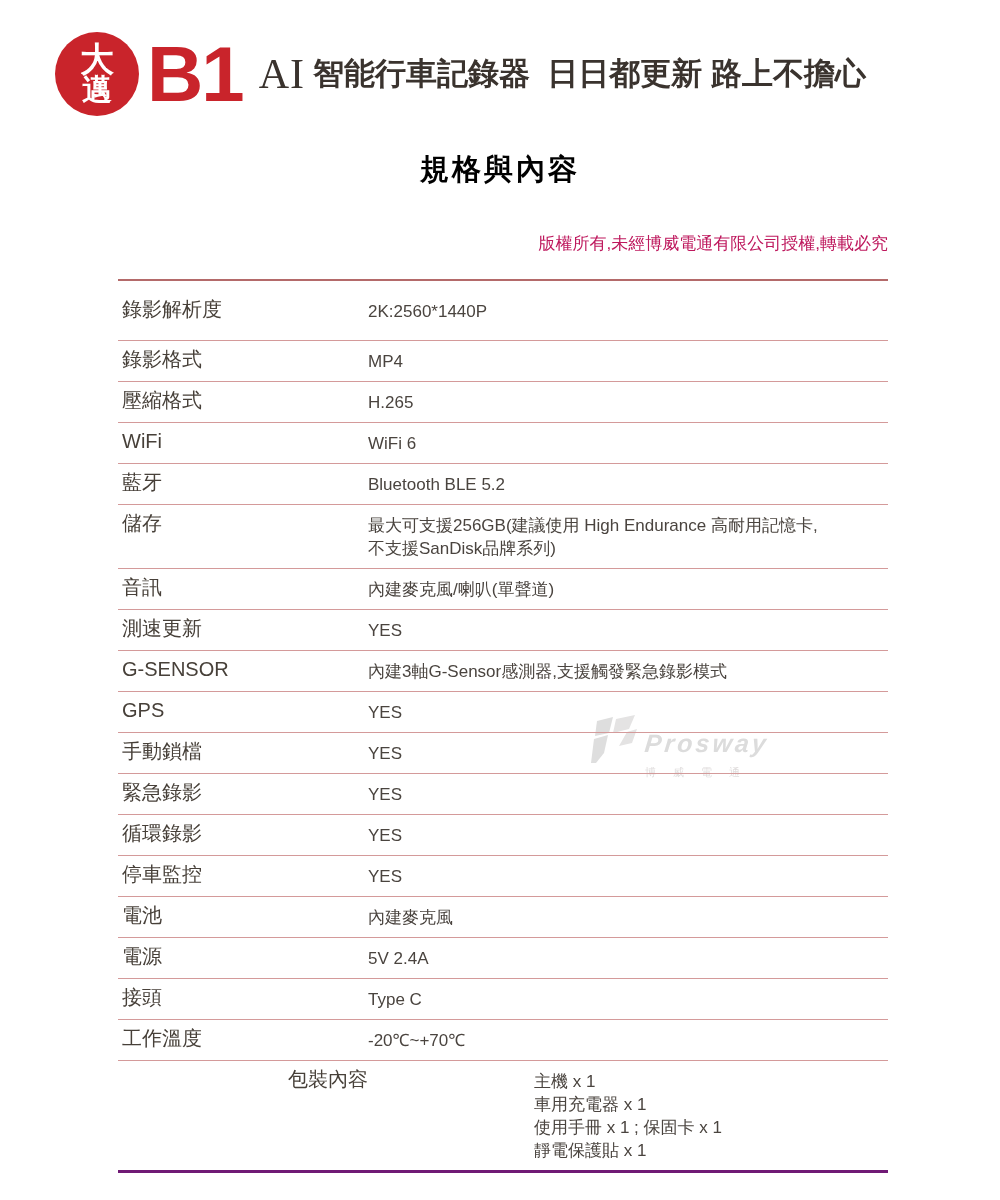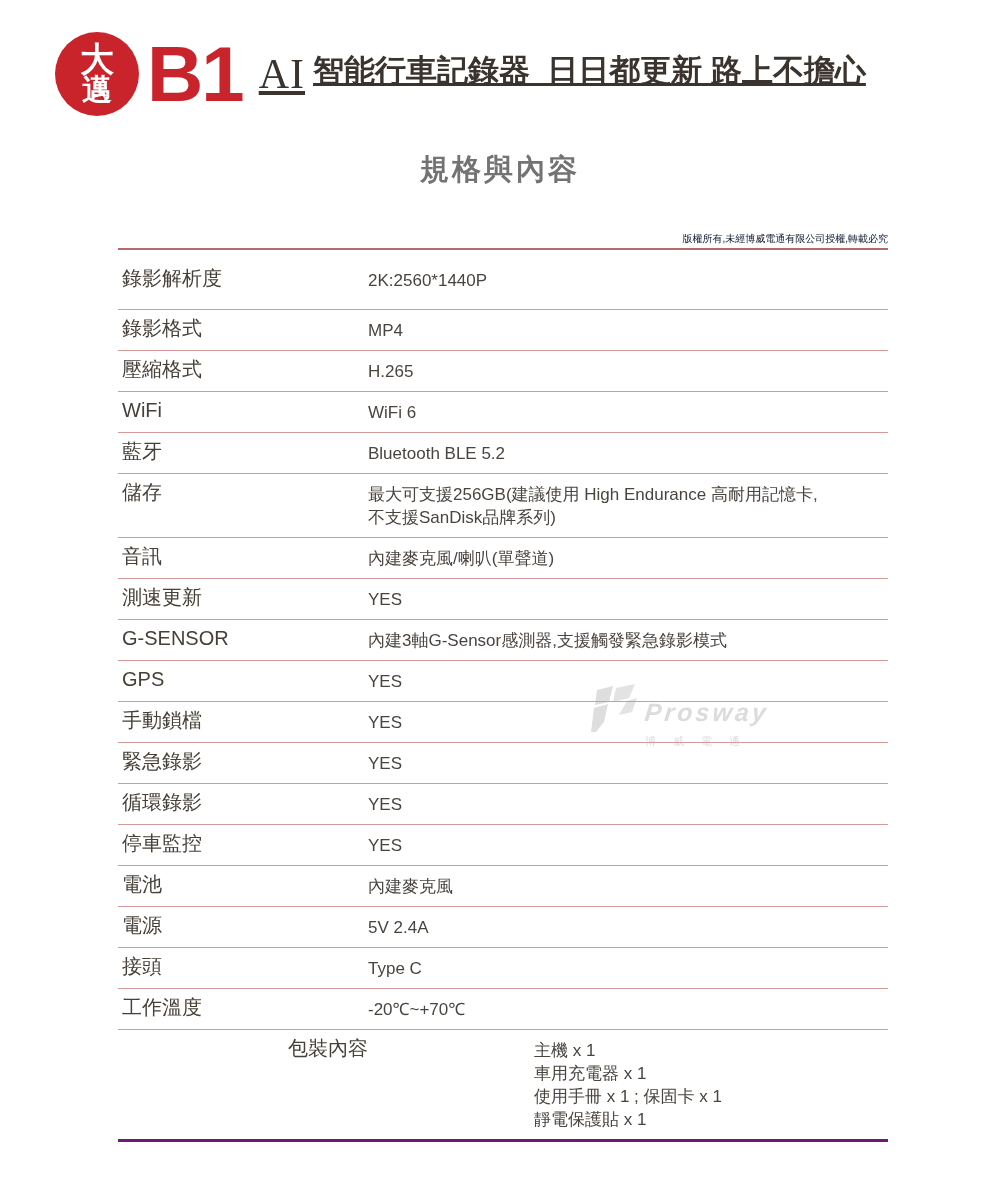--- a/index.html
+++ b/index.html
@@ -20,36 +20,36 @@
     background:#c9242b; color:#ffffff;
     display:flex; flex-direction:column; align-items:center; justify-content:center;
     flex:0 0 auto;
   }
   .logo .l-top { font-size:34px; font-weight:700; line-height:0.95; }
   .logo .l-bot { font-size:30px; font-weight:700; line-height:1.0; }
   .model {
     color:#c9242b; font-size:78px; font-weight:800;
     margin-left:8px; margin-right:16px; line-height:1; letter-spacing:-2px;
   }
-  .tagline { font-size:31px; font-weight:700; color:#3a332e; white-space:pre; display:flex; align-items:flex-start;text-decoration:underline; }
+  .tagline { font-size:31px; font-weight:700; color:#3a332e; white-space:pre; display:flex; align-items:center; }
   .tagline .ai {
     font-family:"Liberation Serif", serif; font-weight:500;
     font-size:42px; margin-right:8px; letter-spacing:1px;
   }
 
   
   .section-title {
-    text-align:center; font-size:29px; font-weight:700; color:#737373;
+    text-align:center; font-size:29px; font-weight:700; color:#000000;
     letter-spacing:3px; margin-top:32px;
   }
 
   
   .copyright {
-    width:770px; margin:42px 0 2px 118px;
-    text-align:right; font-size:10px; color:#0f172a;
+    width:770px; margin:42px 0 24px 118px;
+    text-align:right; font-size:17px; color:#be185d;
   }
 
   
   .table-wrap { position:relative; width:770px; margin-left:118px; }
   .watermark {
     position:absolute; left:465px; top:436px; width:200px; height:70px;
     display:flex; align-items:flex-start; pointer-events:none;
   }
   .wm-text { margin-left:4px; margin-top:16px; }
   .wm-brand {

